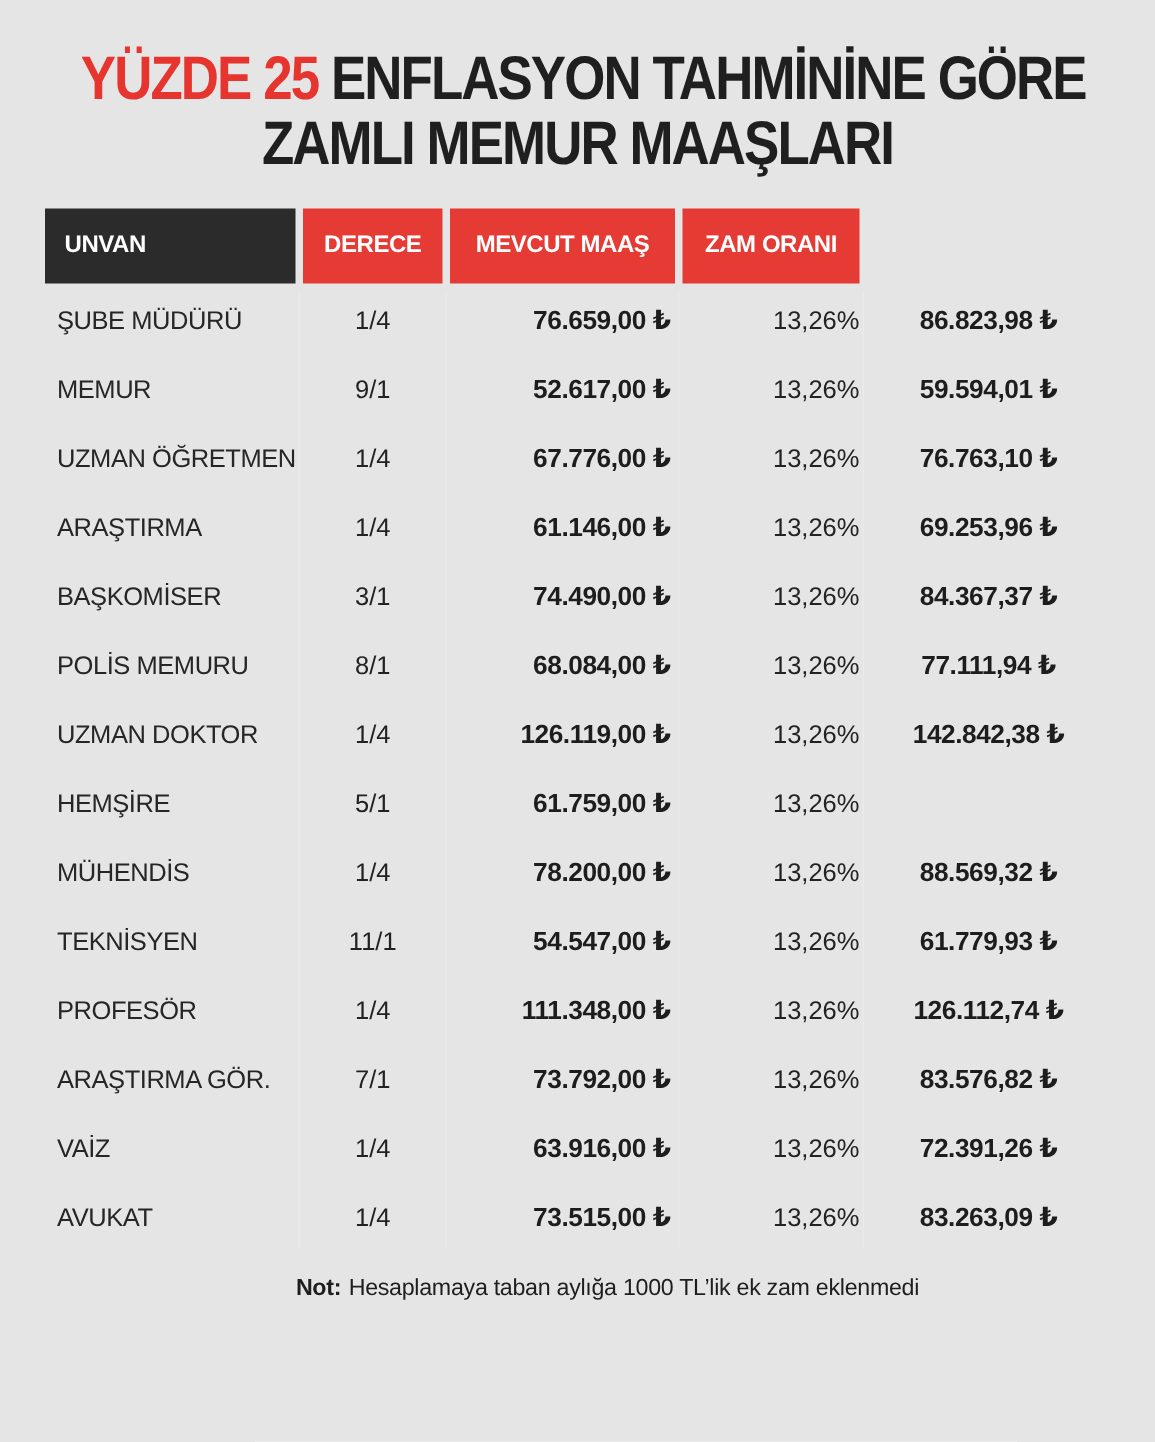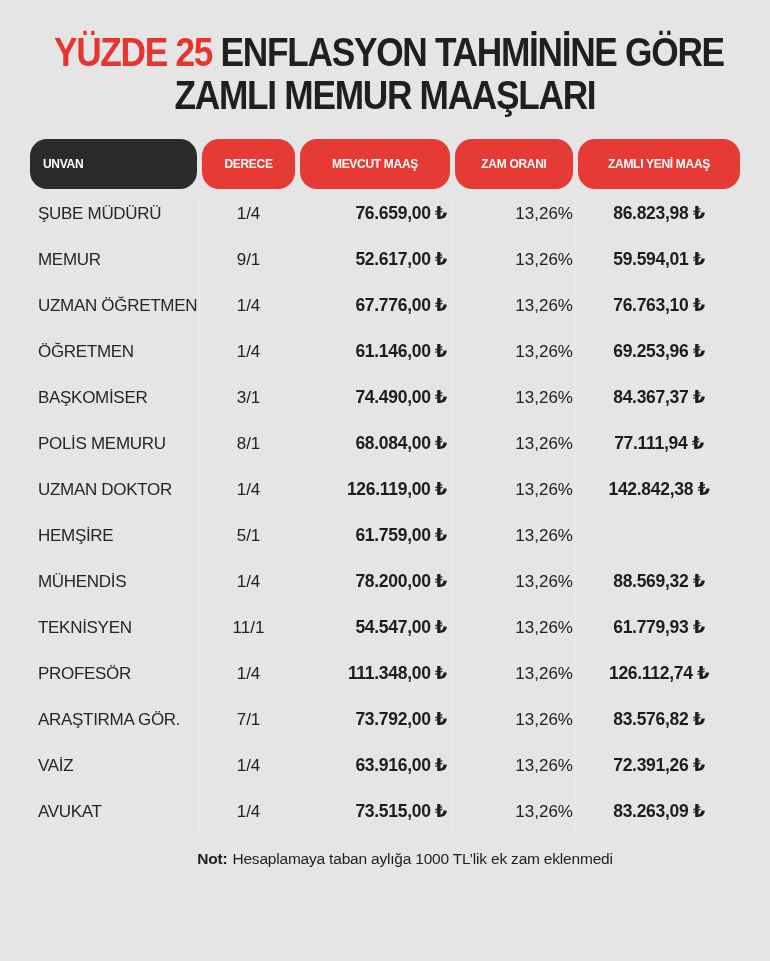--- a/index.html
+++ b/index.html
@@ -46,24 +46,23 @@
     column-gap: 5px;
   }
   .thead { height: 50px; }
   .thead .hcell {
     display: flex;
     align-items: center;
     justify-content: center;
     background: var(--header-red, #e63b35);
     color: #ffffff;
     font-weight: 700;
-    font-size: 12px;
+    font-size: 16px;
     letter-spacing: -0.3px;
     white-space: nowrap;
-    border-radius: 17px;
   }
   .thead .hcell.first {
     background: var(--header-dark, #2b2b2b);
     justify-content: flex-start;
     padding-left: 13px;
   }
 
   .tbody { position: relative; margin-top: 2px; }
   .tbody .grid-row {
     height: 46px;
@@ -133,21 +132,20 @@
     <span class="title-line">ZAMLI MEMUR MAAŞLARI</span>
   </div>
 
   <div class="salary-table">
 
     <div class="grid-row thead">
       <div class="hcell first">UNVAN</div>
       <div class="hcell">DERECE</div>
       <div class="hcell">MEVCUT MAAŞ</div>
       <div class="hcell">ZAM ORANI</div>
-      <div class="hcell">ZAMLI YENİ MAAŞ</div>
     </div>
 
     <div class="tbody">
       <div class="vsep s1"></div>
       <div class="vsep s2"></div>
       <div class="vsep s3"></div>
       <div class="vsep s4"></div>
 
       <div class="grid-row">
         <div class="cell c-unvan">ŞUBE MÜDÜRÜ</div>
@@ -167,21 +165,21 @@
 
       <div class="grid-row">
         <div class="cell c-unvan">UZMAN ÖĞRETMEN</div>
         <div class="cell c-derece">1/4</div>
         <div class="cell c-mevcut">67.776,00 ₺</div>
         <div class="cell c-oran">13,26%</div>
         <div class="cell c-zamli">76.763,10 ₺</div>
       </div>
 
       <div class="grid-row">
-        <div class="cell c-unvan">ÖĞRETMEN</div>
+        <div class="cell c-unvan">ARAŞTIRMA</div>
         <div class="cell c-derece">1/4</div>
         <div class="cell c-mevcut">61.146,00 ₺</div>
         <div class="cell c-oran">13,26%</div>
         <div class="cell c-zamli">69.253,96 ₺</div>
       </div>
 
       <div class="grid-row">
         <div class="cell c-unvan">BAŞKOMİSER</div>
         <div class="cell c-derece">3/1</div>
         <div class="cell c-mevcut">74.490,00 ₺</div>

